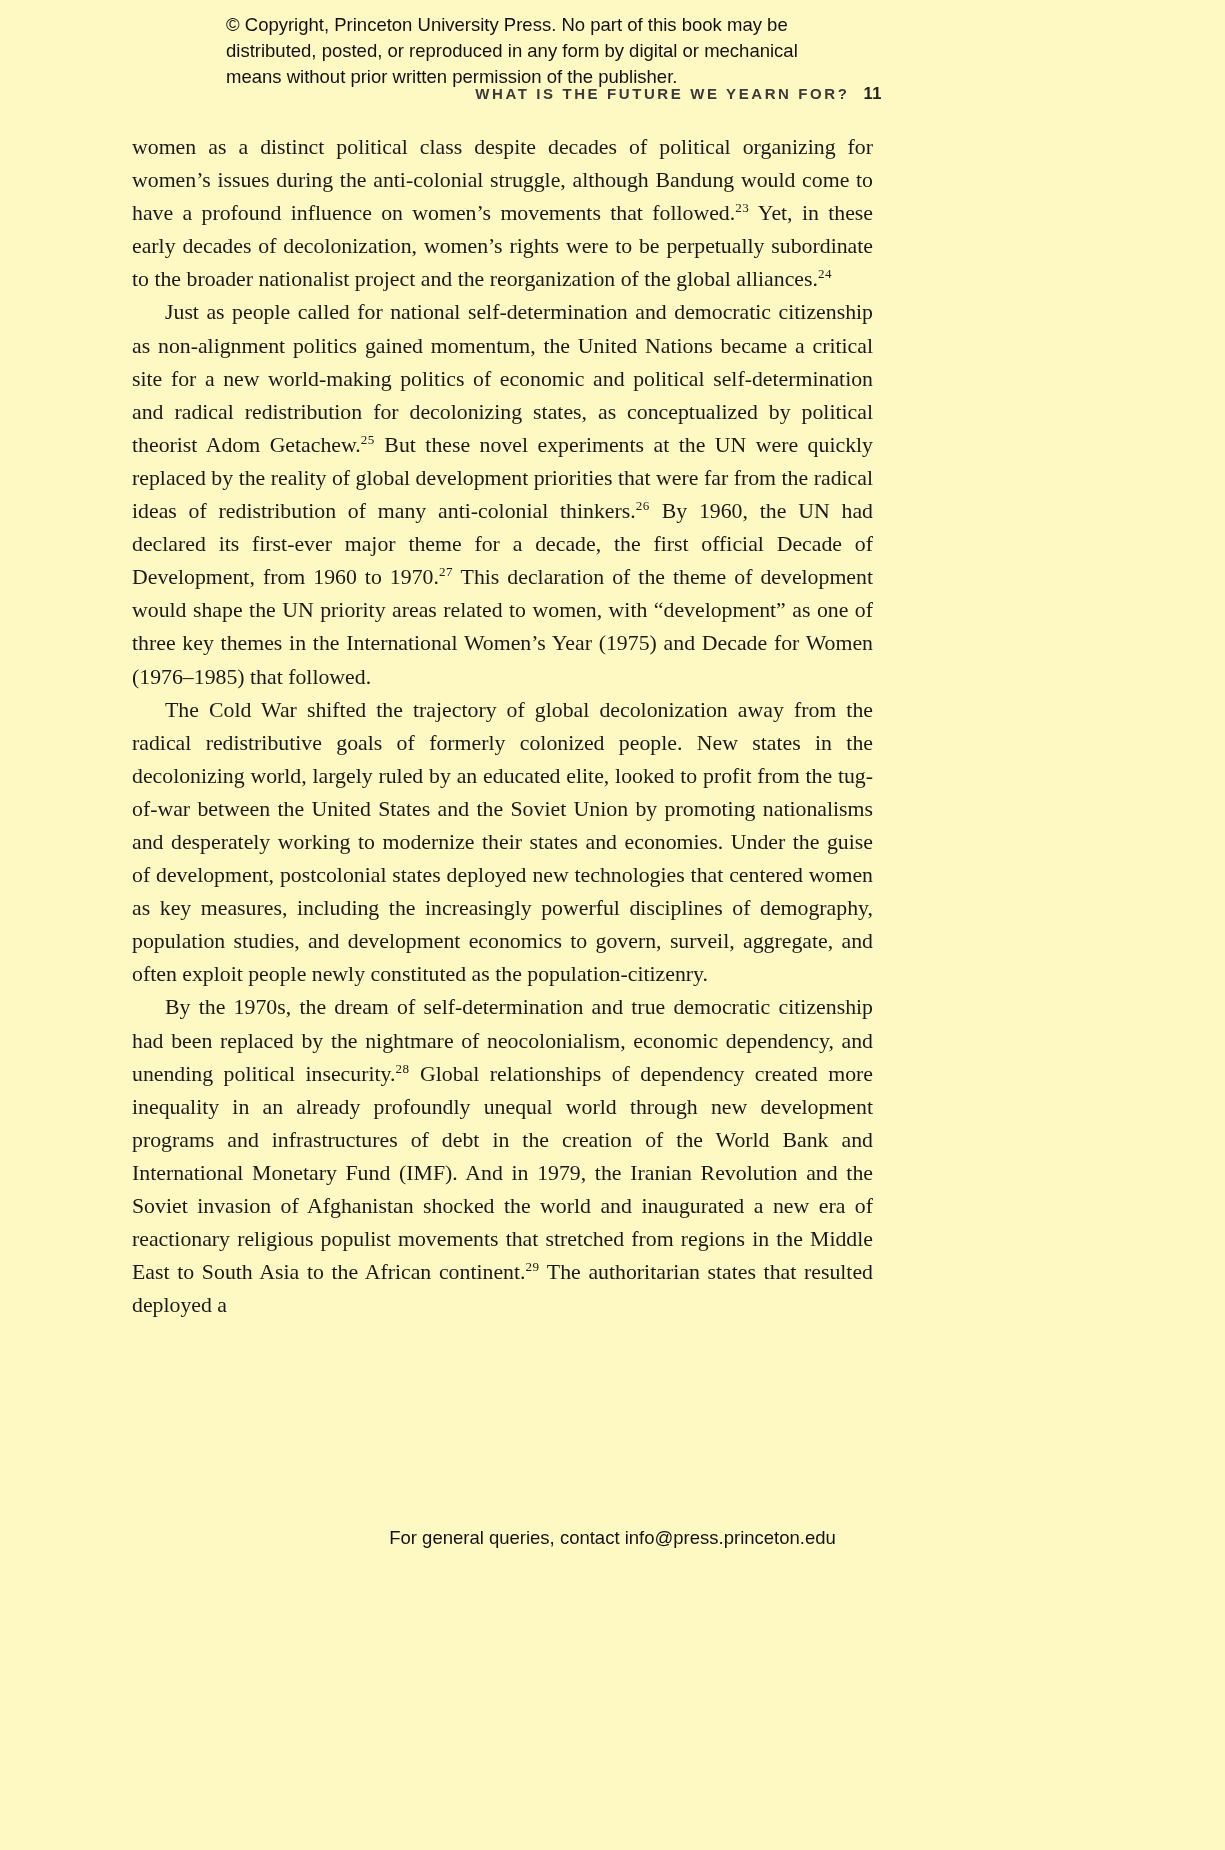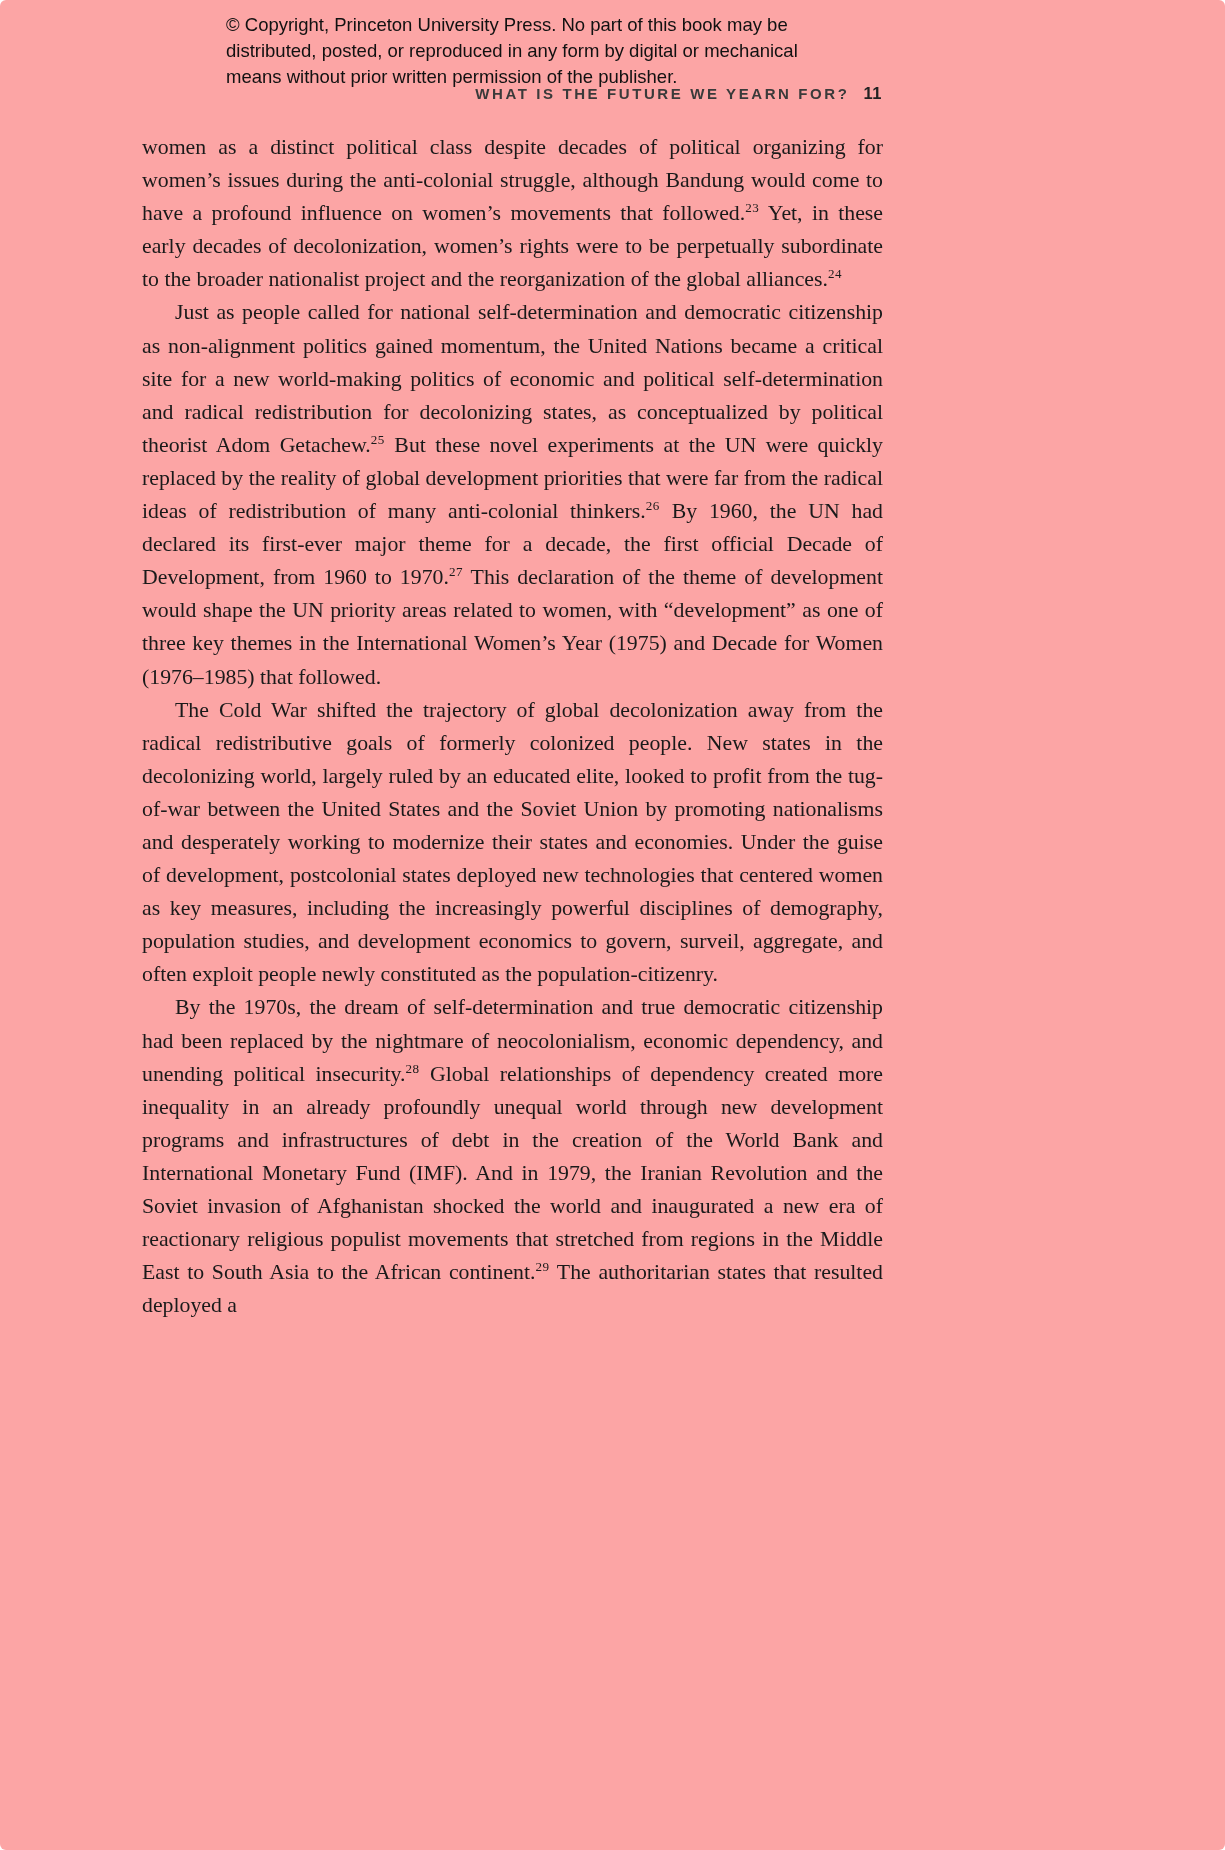--- a/index.html
+++ b/index.html
@@ -4,23 +4,22 @@
 <style>
   html, body {
     margin: 0;
     padding: 0;
     background: #ffffff;
   }
   .page {
     position: relative;
     width: 1225px;
     height: 1850px;
-    background: #fca5a5;
+    background: #fef9c3;
     overflow: hidden;
-    border-radius: 6px;
   }
   .copyright {
     position: absolute;
     left: 226px;
     top: 12px;
     font-family: "Liberation Sans", sans-serif;
     font-size: 18.5px;
     line-height: 26px;
     color: #111111;
     white-space: pre-line;
@@ -39,21 +38,21 @@
     white-space: nowrap;
   }
   .running-header .pagenum {
     margin-left: 14px;
     font-size: 16.5px;
     letter-spacing: 0.5px;
     color: #222222;
   }
   .body-text {
     position: absolute;
-    left: 142px;
+    left: 132px;
     top: 131px;
     width: 741px;
     font-family: "Liberation Serif", serif;
     font-size: 21.8px;
     line-height: 33.1px;
     text-align: justify;
     color: #1a1a1a;
   }
   .para {
     margin: 0;
@@ -92,14 +91,17 @@
     <span>WHAT IS THE FUTURE WE YEARN FOR?</span><span class="pagenum">11</span>
   </div>
 
   <div class="body-text">
       <p class="para">women as a distinct political class despite decades of political organizing for women’s issues during the anti-colonial struggle, although Bandung would come to have a profound influence on women’s movements that followed.<sup>23</sup> Yet, in these early decades of decolonization, women’s rights were to be perpetually subordinate to the broader nationalist project and the reorganization of the global alliances.<sup>24</sup></p>
       <p class="para indent">Just as people called for national self-determination and democratic citizenship as non-alignment politics gained momentum, the United Nations became a critical site for a new world-making politics of economic and political self-determination and radical redistribution for decolonizing states, as conceptualized by political theorist Adom Getachew.<sup>25</sup> But these novel experiments at the UN were quickly replaced by the reality of global development priorities that were far from the radical ideas of redistribution of many anti-colonial thinkers.<sup>26</sup> By 1960, the UN had declared its first-ever major theme for a decade, the first official Decade of Development, from 1960 to 1970.<sup>27</sup> This declaration of the theme of development would shape the UN priority areas related to women, with “development” as one of three key themes in the International Women’s Year (1975) and Decade for Women (1976–1985) that followed.</p>
       <p class="para indent">The Cold War shifted the trajectory of global decolonization away from the radical redistributive goals of formerly colonized people. New states in the decolonizing world, largely ruled by an educated elite, looked to profit from the tug-of-war between the United States and the Soviet Union by promoting nationalisms and desperately working to modernize their states and economies. Under the guise of development, postcolonial states deployed new technologies that centered women as key measures, including the increasingly powerful disciplines of demography, population studies, and development economics to govern, surveil, aggregate, and often exploit people newly constituted as the population-citizenry.</p>
       <p class="para indent">By the 1970s, the dream of self-determination and true democratic citizenship had been replaced by the nightmare of neocolonialism, economic dependency, and unending political insecurity.<sup>28</sup> Global relationships of dependency created more inequality in an already profoundly unequal world through new development programs and infrastructures of debt in the creation of the World Bank and International Monetary Fund (IMF). And in 1979, the Iranian Revolution and the Soviet invasion of Afghanistan shocked the world and inaugurated a new era of reactionary religious populist movements that stretched from regions in the Middle East to South Asia to the African continent.<sup>29</sup> The authoritarian states that resulted deployed a</p>
     </div>
 
+  <div class="footer">
+    <span>For general queries, contact info@press.princeton.edu</span>
+  </div>
 
 </div>
 
 </body></html>

